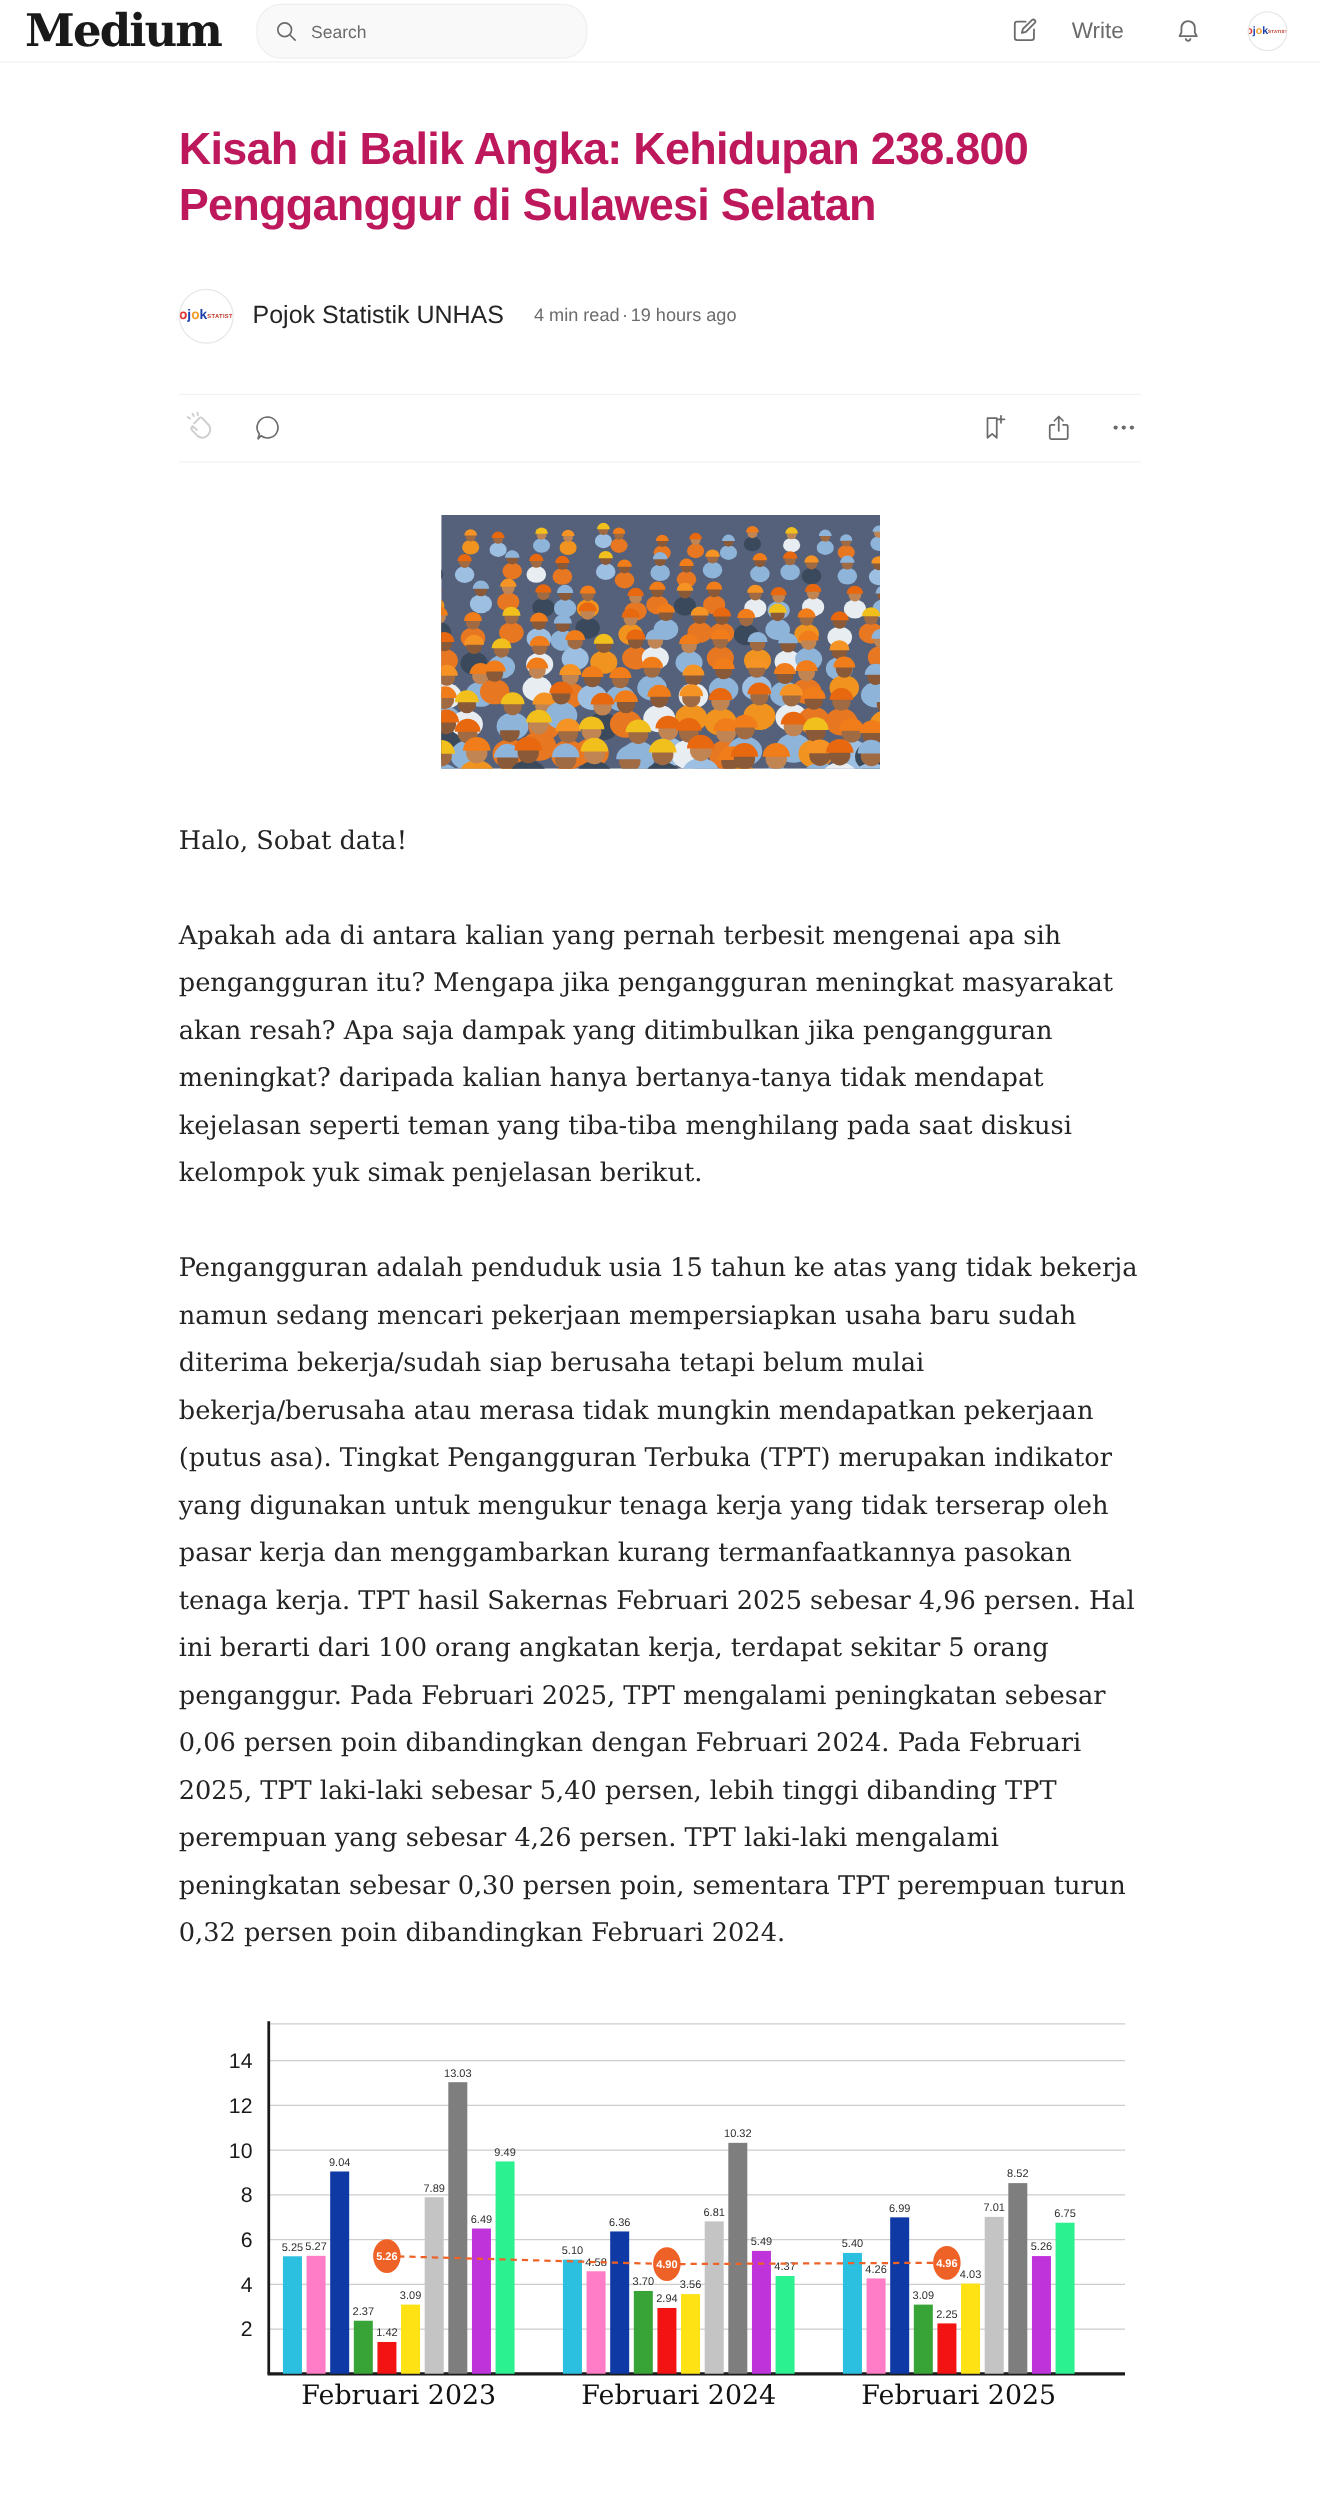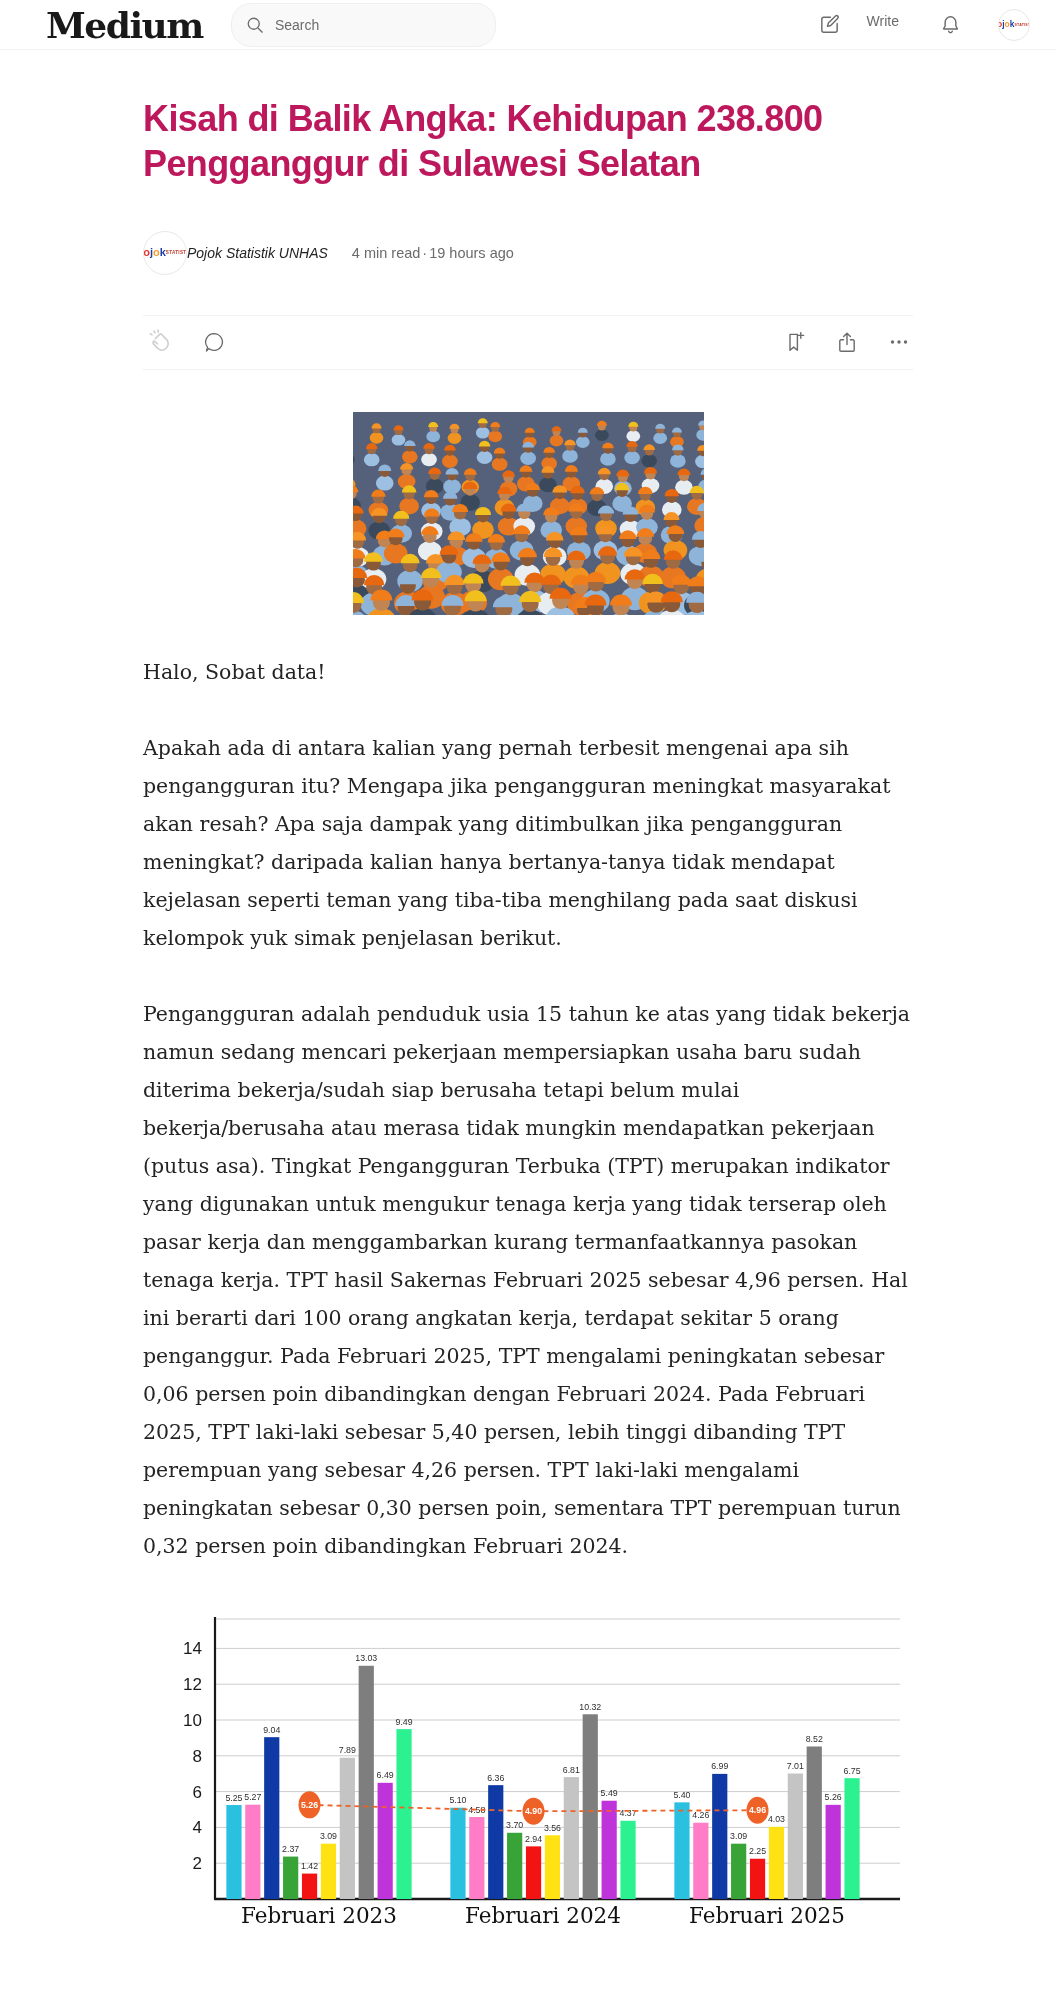--- a/index.html
+++ b/index.html
@@ -1,32 +1,32 @@
 <!DOCTYPE html>
 <html><head>
 <meta charset="utf-8">
 <style>
   * { box-sizing: border-box; margin: 0; padding: 0; }
   html,body { width:1056px; height:2000px; overflow:hidden; background:#fff;
               font-family:"Liberation Sans", sans-serif; }
 
   
   .site-header{ height:50px; display:flex; align-items:center;
-                padding:0 26px 0 46px; border-bottom:1px solid #F2F2F2; background:#fff;}
+                padding:0 26px 0 20px; border-bottom:1px solid #F2F2F2; background:#fff;}
   .logo{ font-family:"DejaVu Serif", serif; font-weight:700; font-size:36px;
          letter-spacing:-1.5px; color:#191919; margin-right:28px; line-height:1;}
   .search-pill{ width:265px; height:44px; background:#F9F9F9; border:1px solid #EFEFEF;
                 border-radius:20px; display:flex; align-items:center; padding:0 6px 0 13px;}
   .search-pill svg{ flex:0 0 auto; }
   .search-pill input{ border:none; outline:none; background:transparent; font-size:14px;
                       color:#242424; margin-left:10px; width:200px;
                       font-family:"Liberation Sans", sans-serif;}
   .search-pill input::placeholder{ color:#6B6B6B; }
   .hdr-spacer{ flex:1; }
-  .write-btn{ display:flex; gap:26px; color:#6B6B6B; font-size:14px;
+  .write-btn{ display:flex; align-items:center; gap:26px; color:#6B6B6B; font-size:18px;
               cursor:pointer; background:none; border:none; font-family:inherit;}
   .bell-btn{ background:none; border:none; margin-left:40px; cursor:pointer; display:flex;}
   .avatar{ border-radius:50%; background:#fff; border:1px solid #E8E8E8;
            display:flex; flex-direction:row; align-items:center; justify-content:center;
            overflow:hidden; }
   .avatar-hdr{ width:32px; height:32px; margin-left:36px; cursor:pointer;}
   .badge-word{ font-weight:700; line-height:1; letter-spacing:0; }
   .avatar-hdr .badge-word{ font-size:8.5px; }
   .badge-sub{ color:#C0392B; font-weight:700; }
   .avatar-hdr .badge-sub{ font-size:3.6px; letter-spacing:.2px;}
@@ -35,21 +35,21 @@
 
   
   .article-col{ width:770px; margin:0 auto; }
   .article-title{ margin-top:46px; font-size:36px; line-height:1.26; font-weight:700;
                   letter-spacing:-0.6px; color:#be185d;}
   .author-row{ margin-top:44px; display:flex; align-items:center; }
   .avatar-author{ width:44px; height:44px; }
   .avatar-author .badge-word{ font-size:11px; }
   .avatar-author .badge-sub{ font-size:4.6px; letter-spacing:.3px; }
   .avatar-author .badge-shield{ width:7px; height:7px; margin-top:1px; }
-  .author-name{ font-size:14px; color:#242424; cursor:pointer;font-style:italic; }
+  .author-name{ margin-left:15px; font-size:20px; color:#242424; cursor:pointer; }
   .author-meta{ margin-left:24px; font-size:14.5px; color:#6B6B6B; display:flex; gap:2px;}
 
   .action-bar{ margin-top:40px; border-top:1px solid #F2F2F2; border-bottom:1px solid #F2F2F2;
                padding:13px 2px; display:flex; align-items:center;}
   .ab-left{ display:flex; align-items:center; gap:30px;}
   .ab-right{ margin-left:auto; display:flex; align-items:center; gap:28px;}
   .icon-btn{ background:none; border:none; cursor:pointer; display:flex; align-items:center;}
 
   .article-image{ width:351px; margin:42px auto 0; display:block; line-height:0;}
 

